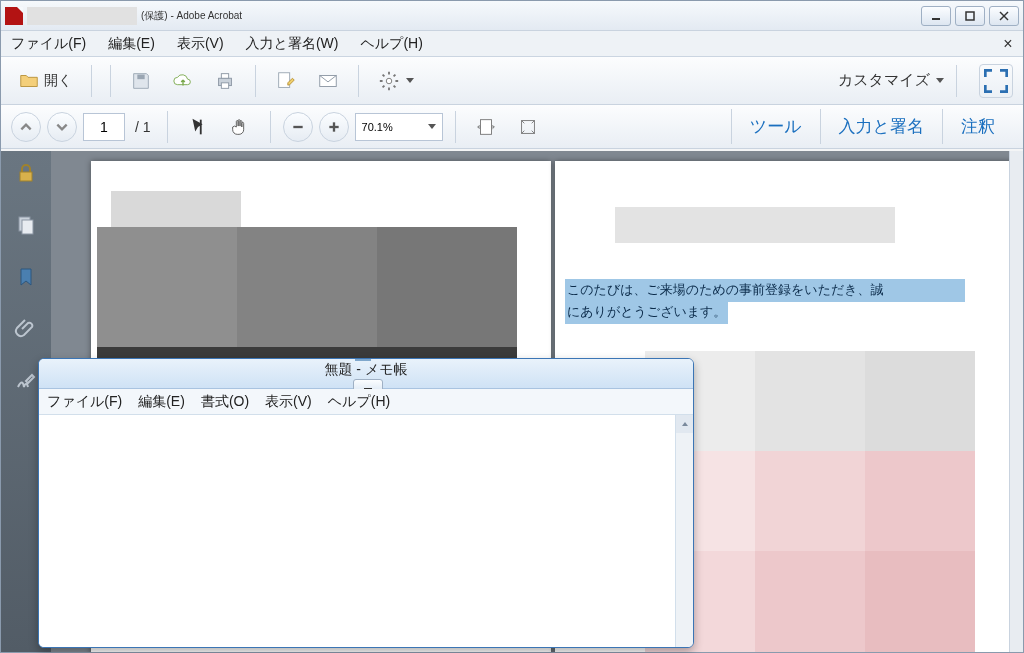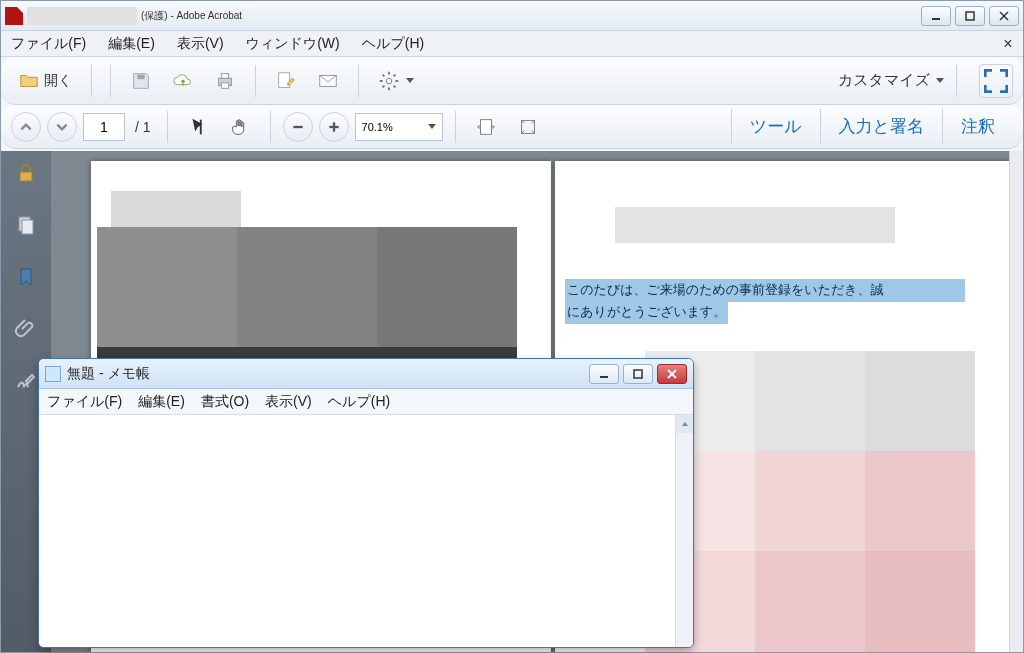--- a/index.html
+++ b/index.html
@@ -17,21 +17,21 @@
 .titlebar .spacer { flex: 1; }
 .win-btn { width: 30px; height: 20px; border: 1px solid #9fb0c4; background: linear-gradient(#fbfdff,#dde6f1); margin-left: 4px; border-radius: 3px; display:flex; align-items:center; justify-content:center; }
 .win-btn svg { width: 12px; height: 12px; }
 .menu-close { margin-left:auto; width:18px; height:18px; display:flex; align-items:center; justify-content:center; font-size:16px; color:#333; cursor:pointer; }
 
 
 .menubar { height: 26px; background: #eef2f6; border-bottom: 1px solid #cbd5e1; display:flex; align-items:center; padding: 0 6px; gap: 14px; font-size: 14px; color:#222; }
 .menubar .item { padding: 2px 4px; }
 
 
-.toolbar { display:flex; align-items:center; padding: 4px 10px; background: linear-gradient(#fcfdfe,#e9eef4); border-bottom: 1px solid #c9d3df; gap: 6px; border-radius: 15px; }
+.toolbar { display:flex; align-items:center; padding: 4px 10px; background: linear-gradient(#fcfdfe,#e9eef4); border-bottom: 1px solid #c9d3df; gap: 6px; }
 .toolbar.row1 { height: 48px; }
 .toolbar.row2 { height: 44px; }
 .sep { width: 1px; height: 32px; background: #c9d3df; margin: 0 6px; }
 .tbtn { height: 34px; min-width: 34px; border: 1px solid transparent; border-radius: 4px; display:flex; align-items:center; justify-content:center; padding: 0 6px; gap:4px; color:#333; font-size:14px; }
 .tbtn svg { width: 22px; height: 22px; }
 .dropdown-caret { width:0; height:0; border-left:4px solid transparent; border-right:4px solid transparent; border-top:5px solid #555; margin-left:2px; }
 .zoom-box { height: 28px; width: 88px; border:1px solid #b8c5d6; background:#fff; display:flex; align-items:center; padding:0 6px; font-size:11px; justify-content:space-between; }
 .page-box { height: 28px; width: 42px; border:1px solid #b8c5d6; background:#fff; text-align:center; font-size:14px; }
 .page-total { font-size:14px; color:#333; padding:0 4px; }
 .nav-btn { width:30px; height:30px; border:1px solid #c9d3df; border-radius:50%; display:flex; align-items:center; justify-content:center; background:linear-gradient(#fbfdff,#e6ecf3); }
@@ -48,21 +48,21 @@
 .doc-viewport { flex:1; background:#808891; position:relative; overflow:hidden; }
 .page { position:absolute; background:#fff; box-shadow: 0 0 6px rgba(0,0,0,.4); }
 .page.left { left:40px; top:10px; width:460px; height:620px; }
 .page.right { left:504px; top:10px; width:460px; height:620px; }
 .redact { position:absolute; background:#ddd; }
 .sel-text { position:absolute; background:#9fc7e6; color:#054; font-size:13px; padding:1px 2px; line-height:1.6; color:#0b2b4a; }
 .right-rail { width:14px; background:#e8ecf1; border-left:1px solid #c9d3df; }
 
 
 .notepad { position:absolute; left:38px; top:358px; width:656px; height:290px; border:1px solid #3b75b5; border-radius:6px; background:#fff; box-shadow: 0 4px 10px rgba(0,0,0,.3); display:flex; flex-direction:column; overflow:hidden; }
-.np-titlebar { height:30px; background:linear-gradient(#e9f2fb,#cfe2f5); display:flex; align-items:center; padding:0 6px; border-bottom:1px solid #a9c3e0; }
+.np-titlebar { height:30px; background:linear-gradient(#e9f2fb,#cfe2f5); display:flex; align-items:center; padding:0 6px; border-bottom:1px solid #a9c3e0;flex-direction:column; }
 .np-titlebar .np-icon { width:16px; height:16px; background:#cfe7fb; border:1px solid #7fa7cc; margin-right:6px; }
 .np-titlebar .np-title { font-size:14px; color:#222; }
 .np-titlebar .spacer { flex:1; }
 .np-btn { width:30px; height:20px; border:1px solid #9fb0c4; border-radius:3px; margin-left:4px; display:flex; align-items:center; justify-content:center; background:linear-gradient(#fbfdff,#dde8f4); }
 .np-btn.close { background:linear-gradient(#e77f7f,#c83a3a); border-color:#a02a2a; }
 .np-btn svg { width:12px; height:12px; }
 .np-menubar { height:26px; background:#f3f7fb; border-bottom:1px solid #d2dfeb; display:flex; align-items:center; padding:0 8px; gap:16px; font-size:14px; color:#222; }
 .np-body { flex:1; display:flex; }
 .np-textarea { flex:1; border:none; resize:none; outline:none; font-family:"MS Gothic", monospace; font-size:14px; padding:4px; }
 .np-scroll { width:18px; background:#eef2f6; border-left:1px solid #d2dfeb; position:relative; }
@@ -93,21 +93,21 @@
           <line x1="2" y1="2" x2="10" y2="10" stroke="#333" stroke-width="1.5"></line>
           <line x1="10" y1="2" x2="2" y2="10" stroke="#333" stroke-width="1.5"></line>
         </svg>
       </div>
   </div>
 
   <div class="menubar">
     <div class="item">ファイル(F)</div>
     <div class="item">編集(E)</div>
     <div class="item">表示(V)</div>
-    <div class="item">ウィンドウ(W)</div>
+    <div class="item">入力と署名(W)</div>
     <div class="item">ヘルプ(H)</div>
     <div class="menu-close">×</div>
   </div>
 
   <div class="toolbar row1">
     <div class="tbtn">
       <svg viewBox="0 0 24 24">
           <path d="M3 6h6l2 2h10v10H3z" fill="#f4cf7a" stroke="#b8923a"></path>
         </svg>
       <span>開く</span>

